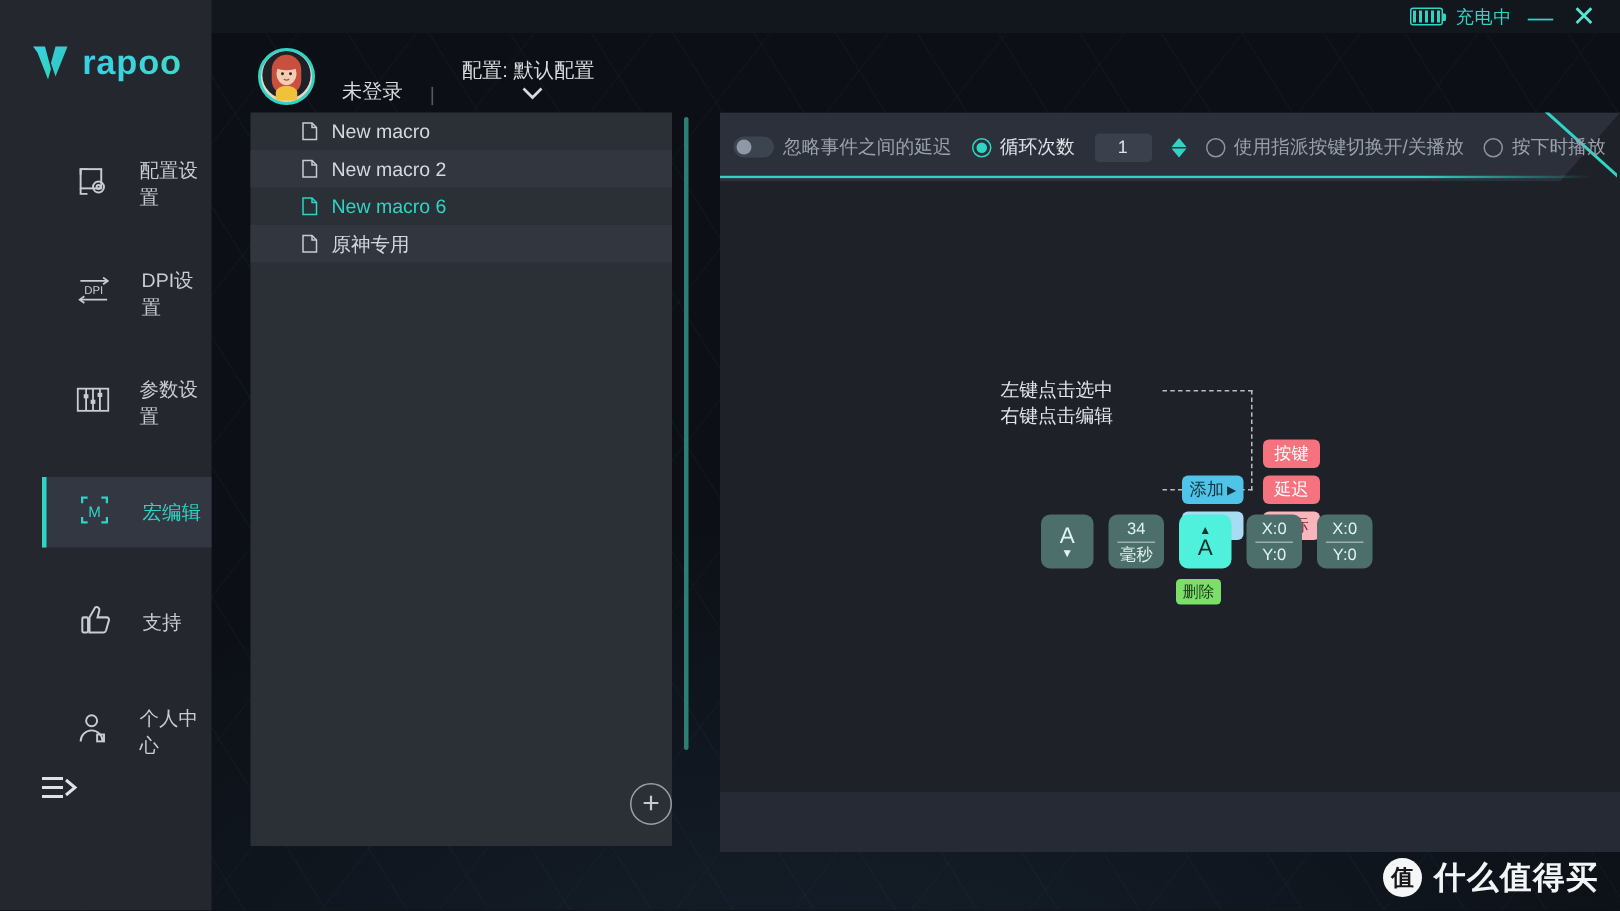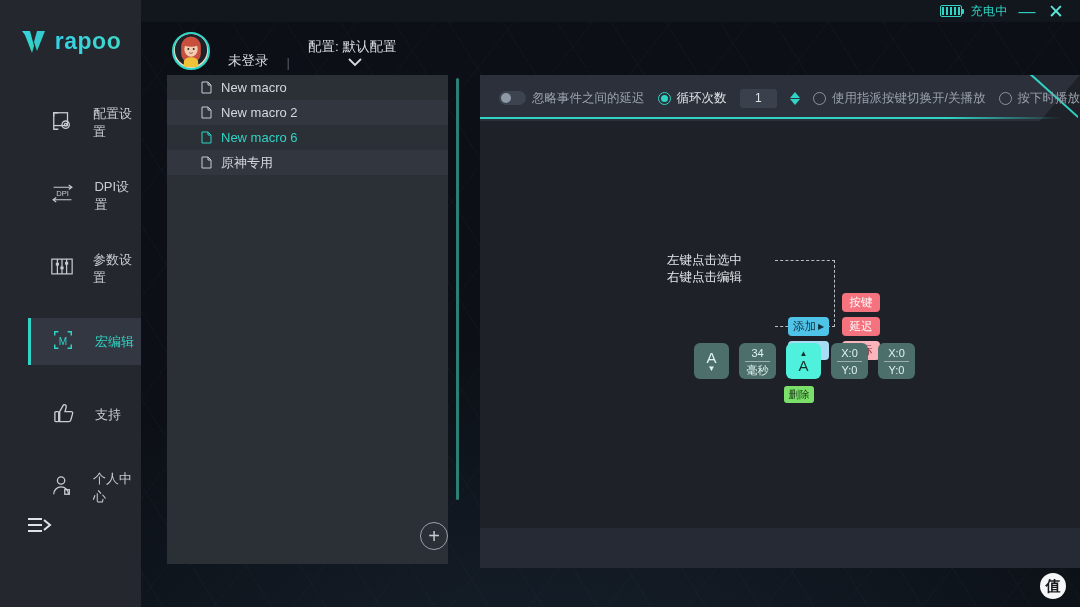--- a/index.html
+++ b/index.html
@@ -137,21 +137,21 @@
     position: absolute; left: 1030px; top: 75px; width: 48px; height: 46px;
     overflow: hidden;
   }
   .toolbar-diag::after {
     content: ""; position: absolute; left: -2px; top: -4px;
     width: 72px; height: 2px; background: #2fd4c4;
     transform: rotate(42deg); transform-origin: left center;
   }
   .tb-inner {
     position: absolute; left: 0; top: 0; width: 600px; height: 46px;
-    display: flex; align-items: center; gap: 13px; padding-left: 19px;
+    display: flex; align-items: center; gap: 13px; padding-left: 9px;
     font-size: 12.5px; color: #9aa1ac;
   }
   .switch {
     width: 27px; height: 14px; border-radius: 7px; background: #3c4450;
     display: flex; align-items: center; padding: 2px; cursor: pointer; flex: none;
   }
   .switch .knob { width: 10px; height: 10px; border-radius: 50%; background: #8f99a6; }
   .radio {
     width: 13px; height: 13px; border-radius: 50%; border: 1.5px solid #8c94a0;
     display: flex; align-items: center; justify-content: center; cursor: pointer; flex: none;
@@ -483,15 +483,16 @@
       <span class="bot-row">Y:0</span>
     </div>
   </div>
 
   <div class="delete-chip">删除</div>
 
   <div class="bottombar"></div>
 
   <div class="watermark">
     <span class="wm-logo">值</span>
+    <span class="wm-text">什么值得买</span>
   </div>
 
 </div>
 
 </body></html>

